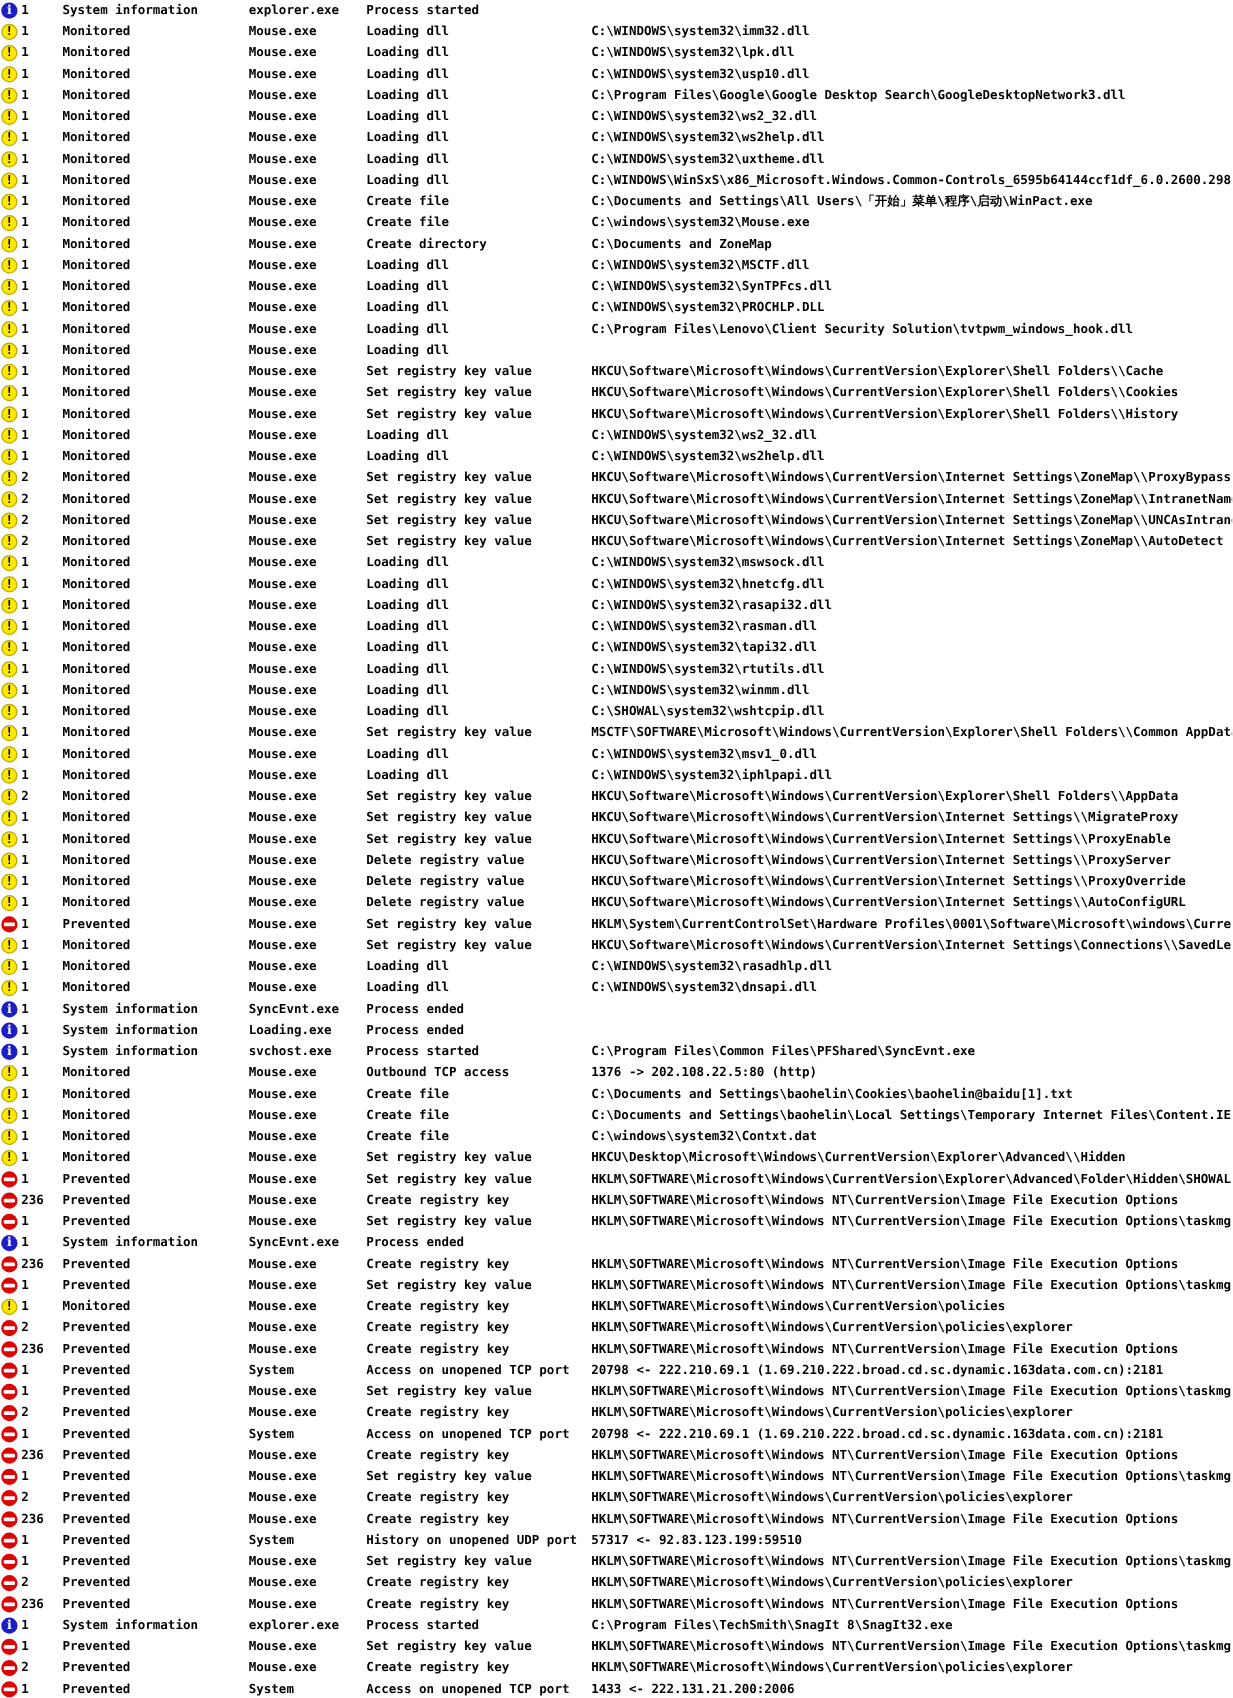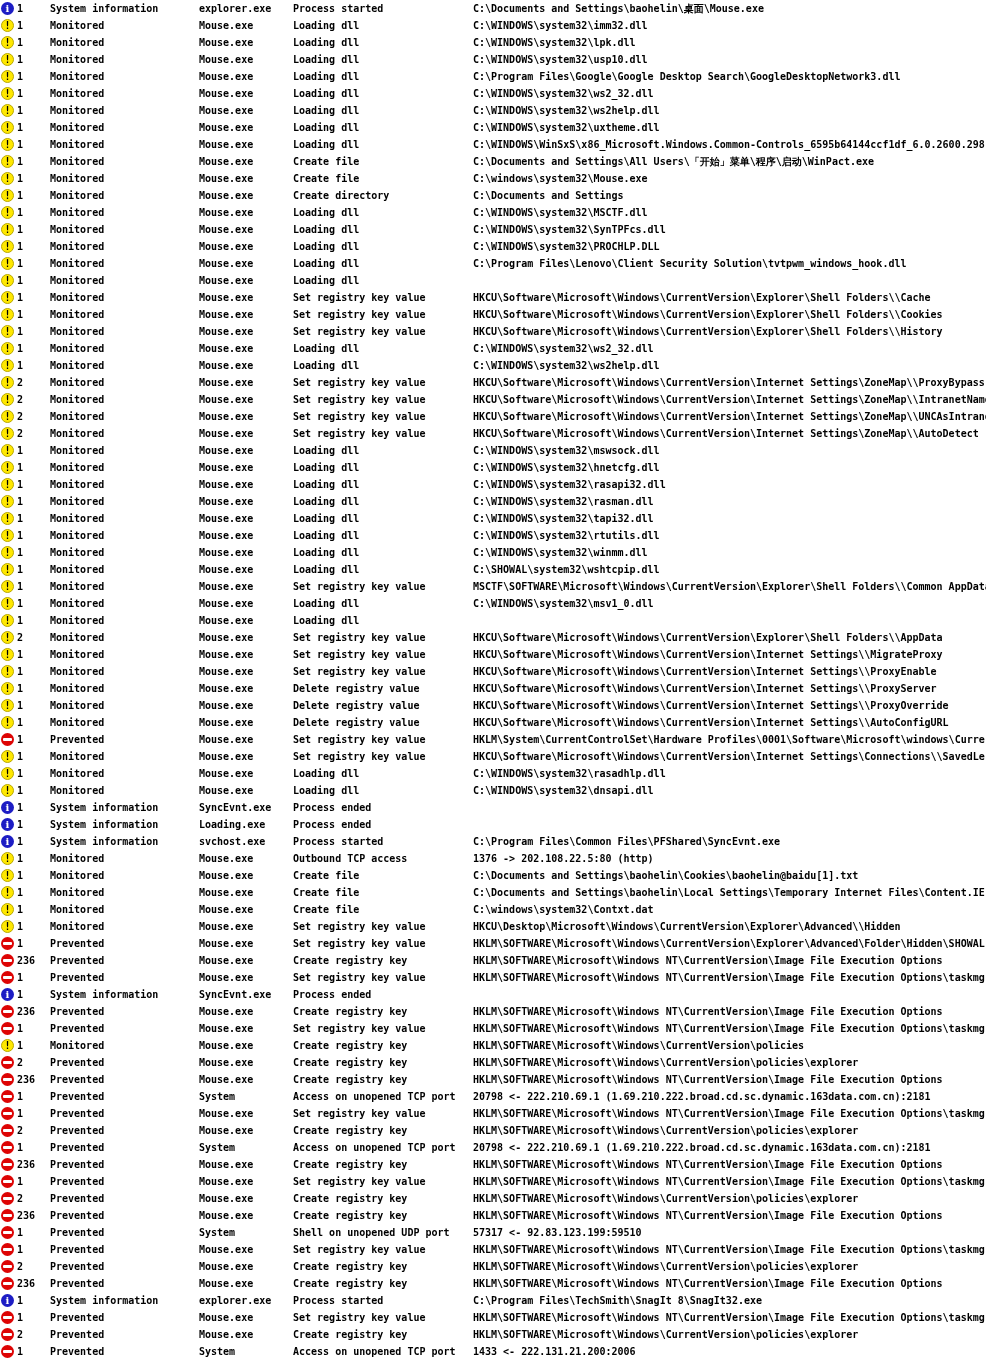--- a/index.html
+++ b/index.html
@@ -36,21 +36,20 @@
 <body>
 
 <div class="screen">
   <div id="log">
       <div class="row">
         <span class="icon info" style="background: rgb(29, 29, 196);">i</span>
         <span class="cell c-count">1</span>
         <span class="cell c-action">System information</span>
         <span class="cell c-process">explorer.exe</span>
         <span class="cell c-operation">Process started</span>
-        <span class="cell c-detail">C:\Documents and Settings\baohelin\桌面\Mouse.exe</span>
       </div>
       <div class="row">
         <span class="icon warning" style="background: rgb(255, 232, 0);">!</span>
         <span class="cell c-count">1</span>
         <span class="cell c-action">Monitored</span>
         <span class="cell c-process">Mouse.exe</span>
         <span class="cell c-operation">Loading dll</span>
         <span class="cell c-detail">C:\WINDOWS\system32\imm32.dll</span>
       </div>
       <div class="row">
@@ -124,21 +123,21 @@
         <span class="cell c-process">Mouse.exe</span>
         <span class="cell c-operation">Create file</span>
         <span class="cell c-detail">C:\windows\system32\Mouse.exe</span>
       </div>
       <div class="row">
         <span class="icon warning" style="background: rgb(255, 232, 0);">!</span>
         <span class="cell c-count">1</span>
         <span class="cell c-action">Monitored</span>
         <span class="cell c-process">Mouse.exe</span>
         <span class="cell c-operation">Create directory</span>
-        <span class="cell c-detail">C:\Documents and Settings</span>
+        <span class="cell c-detail">C:\Documents and ZoneMap</span>
       </div>
       <div class="row">
         <span class="icon warning" style="background: rgb(255, 232, 0);">!</span>
         <span class="cell c-count">1</span>
         <span class="cell c-action">Monitored</span>
         <span class="cell c-process">Mouse.exe</span>
         <span class="cell c-operation">Loading dll</span>
         <span class="cell c-detail">C:\WINDOWS\system32\MSCTF.dll</span>
       </div>
       <div class="row">
@@ -323,20 +322,21 @@
         <span class="cell c-process">Mouse.exe</span>
         <span class="cell c-operation">Loading dll</span>
         <span class="cell c-detail">C:\WINDOWS\system32\msv1_0.dll</span>
       </div>
       <div class="row">
         <span class="icon warning" style="background: rgb(255, 232, 0);">!</span>
         <span class="cell c-count">1</span>
         <span class="cell c-action">Monitored</span>
         <span class="cell c-process">Mouse.exe</span>
         <span class="cell c-operation">Loading dll</span>
+        <span class="cell c-detail">C:\WINDOWS\system32\iphlpapi.dll</span>
       </div>
       <div class="row">
         <span class="icon warning" style="background: rgb(255, 232, 0);">!</span>
         <span class="cell c-count">2</span>
         <span class="cell c-action">Monitored</span>
         <span class="cell c-process">Mouse.exe</span>
         <span class="cell c-operation">Set registry key value</span>
         <span class="cell c-detail">HKCU\Software\Microsoft\Windows\CurrentVersion\Explorer\Shell Folders\\AppData</span>
       </div>
       <div class="row">
@@ -643,21 +643,21 @@
         <span class="cell c-operation">Create registry key</span>
         <span class="cell c-detail">HKLM\SOFTWARE\Microsoft\Windows NT\CurrentVersion\Image File Execution Options</span>
       </div>
       <div class="row">
         <span class="icon prevented" style="background: rgb(221, 4, 4);">
           <span class="noentry-bar"></span>
         </span>
         <span class="cell c-count">1</span>
         <span class="cell c-action">Prevented</span>
         <span class="cell c-process">System</span>
-        <span class="cell c-operation">Shell on unopened UDP port</span>
+        <span class="cell c-operation">History on unopened UDP port</span>
         <span class="cell c-detail">57317 &lt;- 92.83.123.199:59510</span>
       </div>
       <div class="row">
         <span class="icon prevented" style="background: rgb(221, 4, 4);">
           <span class="noentry-bar"></span>
         </span>
         <span class="cell c-count">1</span>
         <span class="cell c-action">Prevented</span>
         <span class="cell c-process">Mouse.exe</span>
         <span class="cell c-operation">Set registry key value</span>

